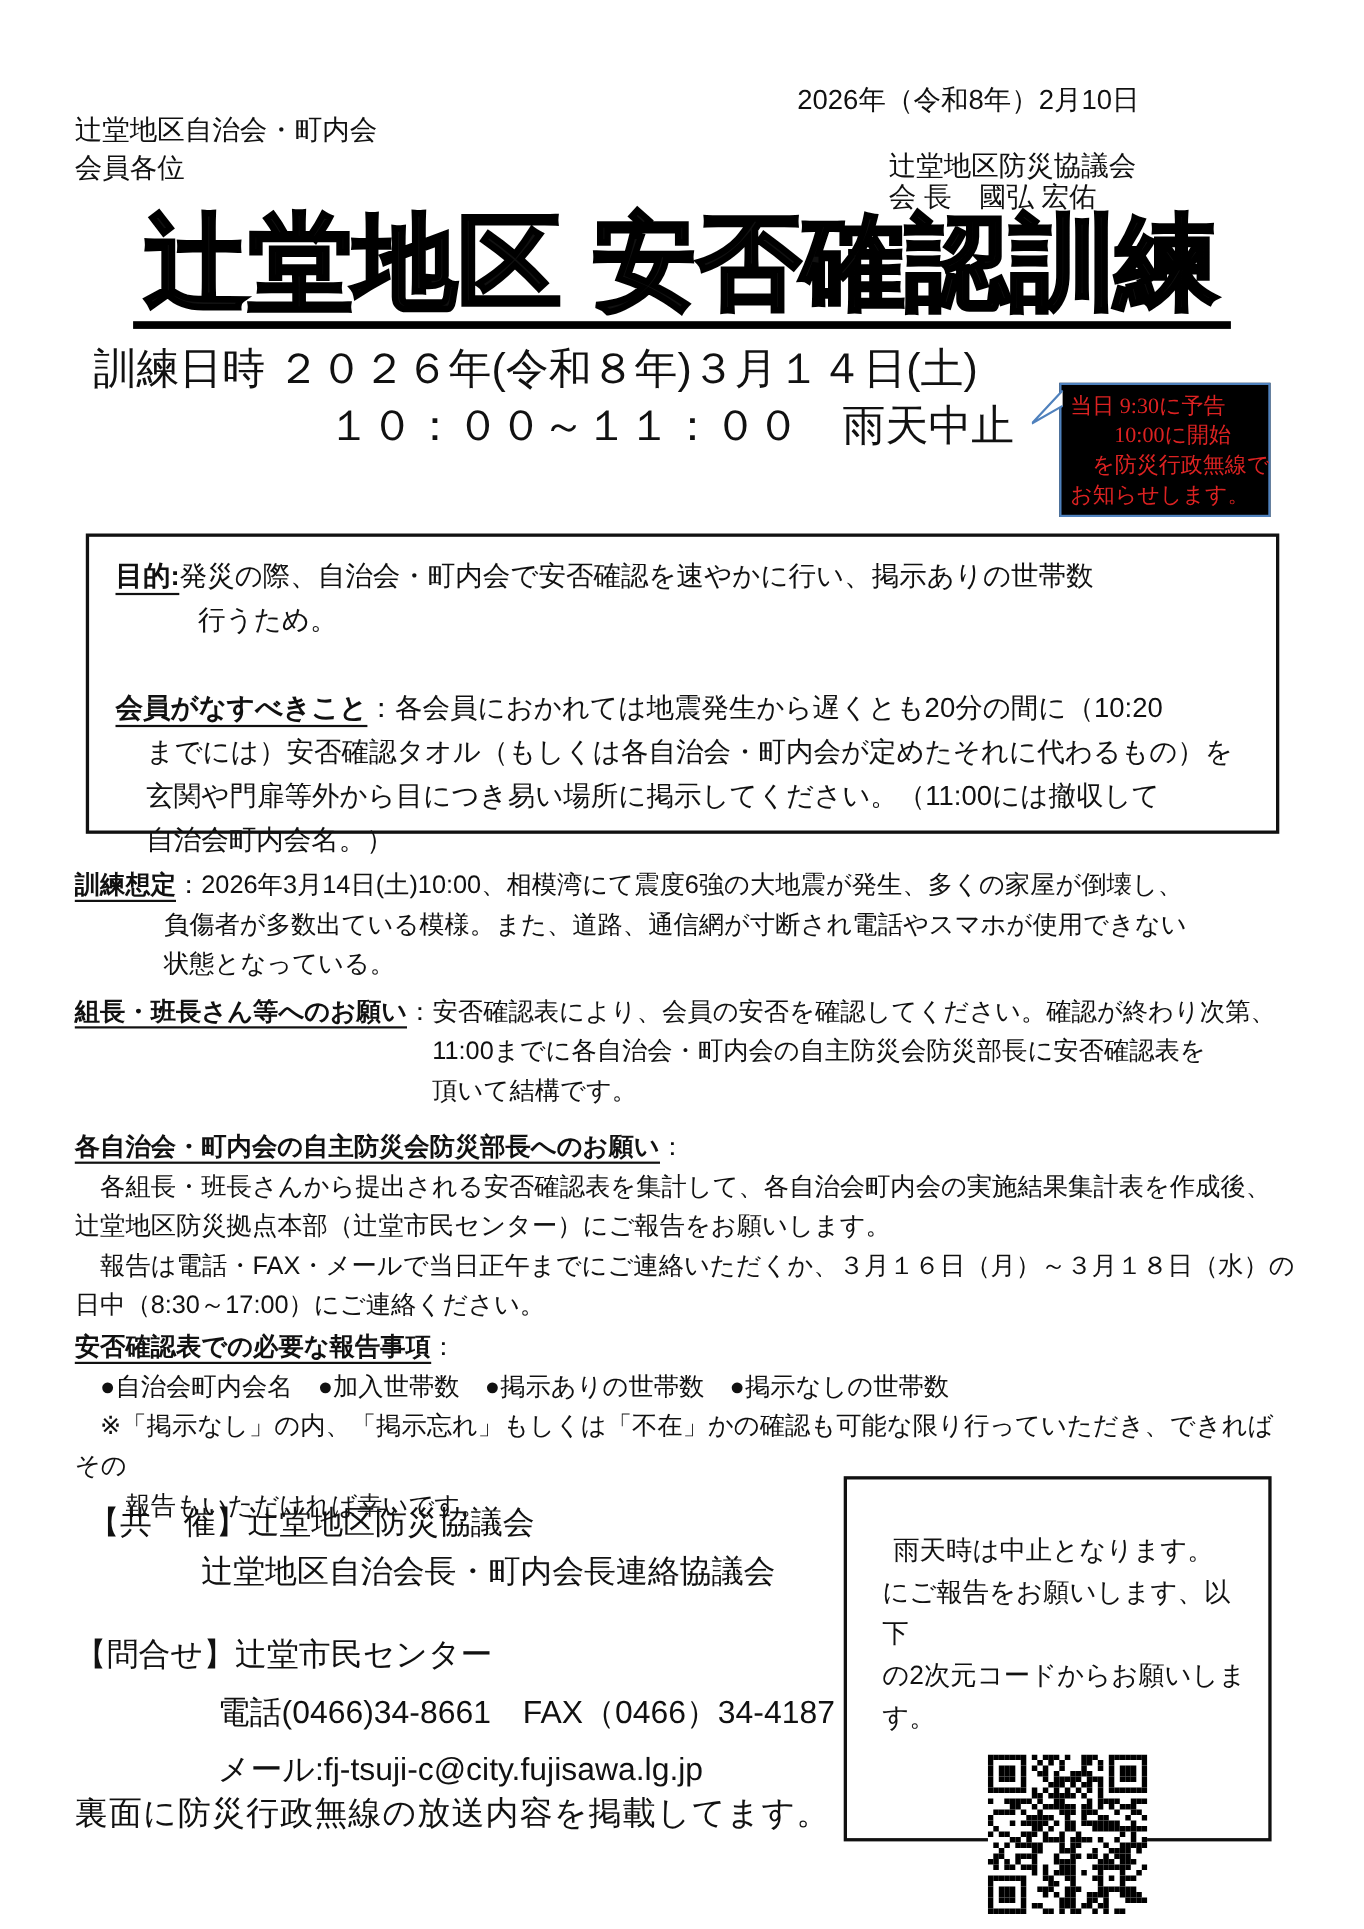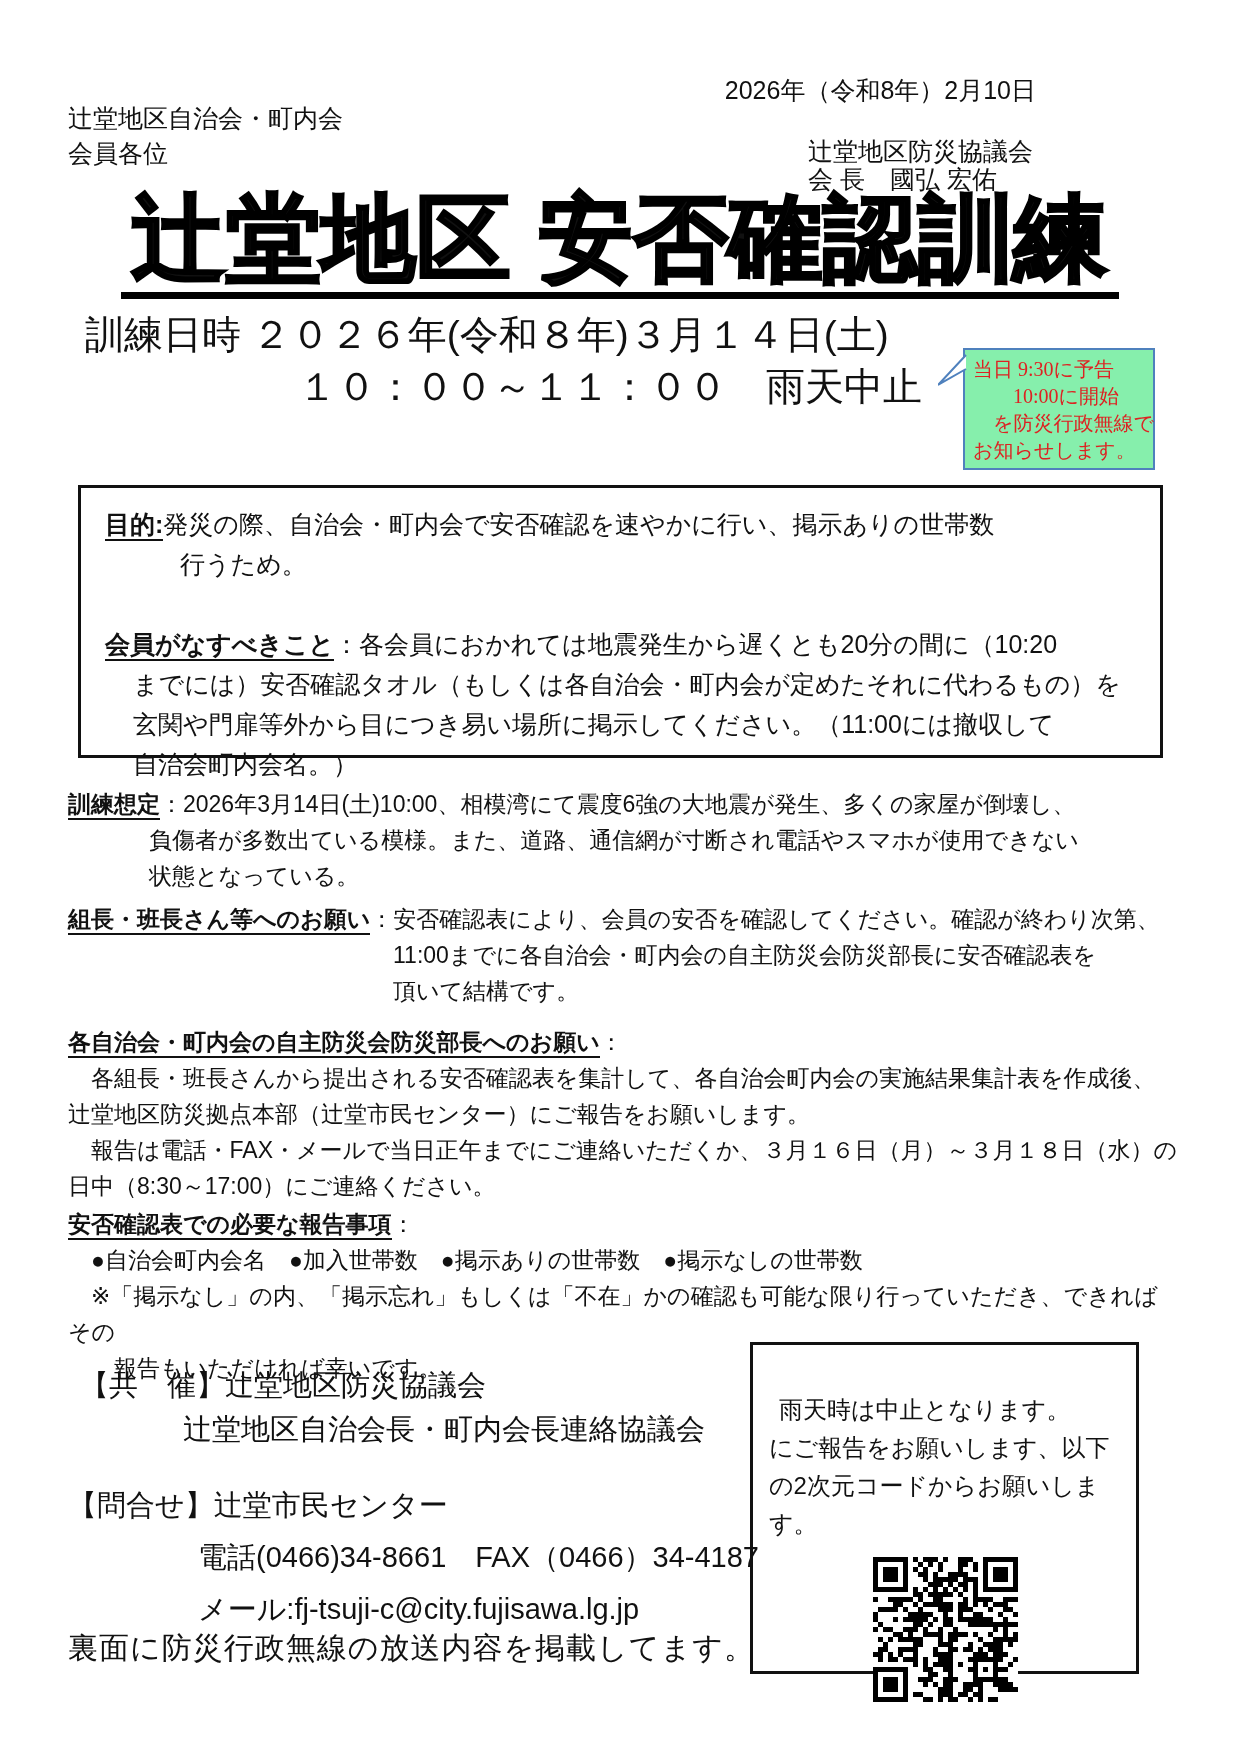--- a/index.html
+++ b/index.html
@@ -18,21 +18,21 @@
     display:inline-block;font-size:94px;font-weight:bold;letter-spacing:1px;
     -webkit-text-stroke:3px #000;line-height:1.08;
     border-bottom:7px solid #000;padding:0 10px 2px;white-space:nowrap;
   }
   
   .schedule-1{left:85px;top:308px;font-size:39px;white-space:nowrap;}
   .schedule-2{left:298px;top:360px;font-size:39px;white-space:nowrap;}
   
   .callout{
     left:963px;top:348px;width:192px;height:122px;box-sizing:border-box;
-    border:2px solid #4f81bd;background:#86efac;padding:6px 6px 0 8px;
+    border:2px solid #4f81bd;background:#000000;padding:6px 6px 0 8px;
     font-family:"Liberation Serif","DejaVu Serif",serif;
     font-size:20px;line-height:27px;color:#dd2222;white-space:nowrap;
   }
   .callout .beak{position:absolute;left:-27px;top:4px;}
   
   .pbox{
     left:78px;top:485px;width:1085px;height:273px;box-sizing:border-box;
     border:3px solid #111;padding:16px 20px 0 24px;font-size:25px;line-height:40px;
   }
   .pbox .p1{margin:0 0 40px 0;}
@@ -50,22 +50,22 @@
   .sec2 .cont{padding-left:325px;}
   .sec3 .cont,.sec4 .cont{padding-left:0;}
   
   .cohost{left:80px;top:1363px;font-size:29px;line-height:44px;}
   .cohost .cont{padding-left:103px;}
   .inquiry{left:68px;top:1479px;font-size:29px;line-height:52px;}
   .inquiry .cont{padding-left:130px;}
   .backnote{left:68px;top:1628px;font-size:30px;letter-spacing:1px;}
   
   .rainbox{
-    left:750px;top:1342px;width:389px;height:332px;box-sizing:border-box;
-    border:3px solid #111;padding:46px 14px 0 16px;font-size:24px;line-height:38px;
+    left:767px;top:1342px;width:389px;height:332px;box-sizing:border-box;
+    border:3px solid #111;padding:46px 14px 0 32px;font-size:24px;line-height:38px;
   }
   .rainbox .rb-line1{padding-left:10px;}
   .qr{width:145px;height:145px;margin:14px auto 0;}
 </style>
 </head>
 <body>
 
 <div class="page">
 
   <div class="abs doc-date">2026年（令和8年）2月10日</div>

